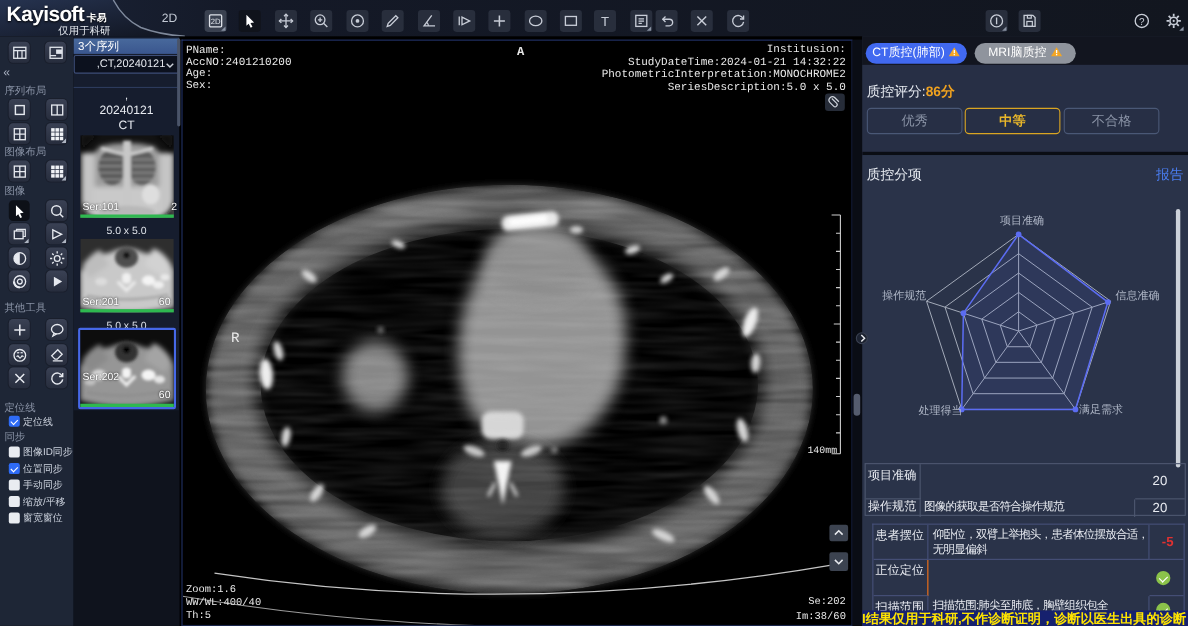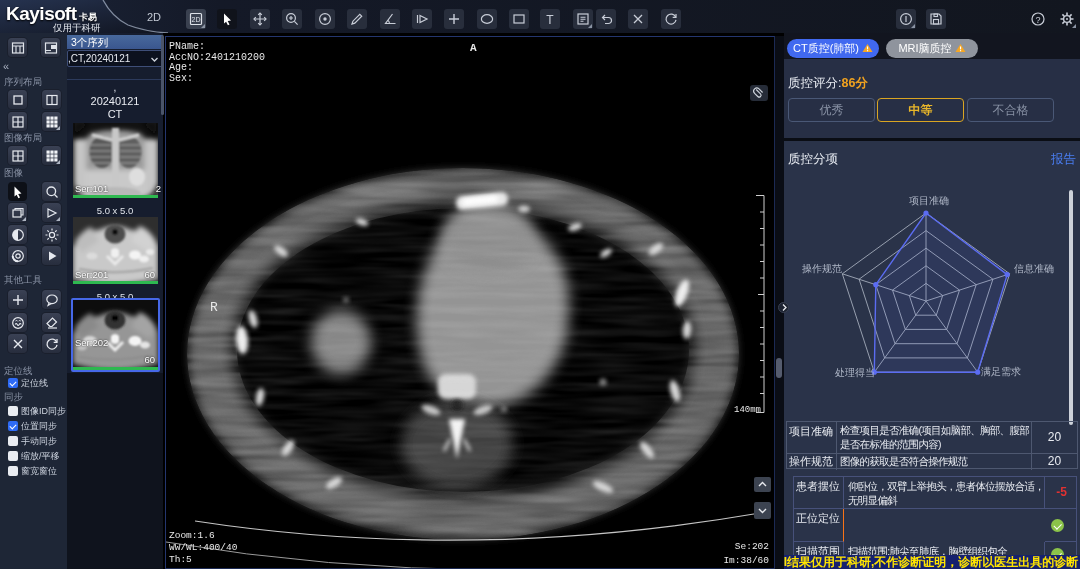--- a/index.html
+++ b/index.html
@@ -332,21 +332,21 @@
     <div class="ckrow" style="left:8px;top:344px"><span class="ck on"></span>定位线</div>
     <div class="slabel" style="top:358px">同步</div>
     <div class="ckrow" style="left:8px;top:372px"><span class="ck off"></span>图像ID同步</div>
     <div class="ckrow" style="left:8px;top:387px"><span class="ck on"></span>位置同步</div>
     <div class="ckrow" style="left:8px;top:402px"><span class="ck off"></span>手动同步</div>
     <div class="ckrow" style="left:8px;top:417px"><span class="ck off"></span>缩放/平移</div>
     <div class="ckrow" style="left:8px;top:432px"><span class="ck off"></span>窗宽窗位</div>
   </div>
   <div id="thumbcol">
     <div class="abs" style="left:0;top:2px;width:96px;height:14px;background:linear-gradient(180deg,#48699c,#3a568e);color:#fff;font-size:10.5px;line-height:14px;padding-left:4px">3个序列</div>
-    <div class="abs" style="left:0;top:17px;width:96px;height:17px;background:#0c111e;border:1px solid #3e4e78;border-radius:2px;color:#e8ebf1;font-size:10px;line-height:15px;padding-left:0">,CT,20240121<svg style="position:absolute;right:3px;top:4px" width="9" height="9" viewBox="0 0 9 9">
+    <div class="abs" style="left:0;top:17px;width:96px;height:17px;background:#0c111e;border:1px solid #3e4e78;border-radius:2px;color:#e8ebf1;font-size:10px;line-height:15px;padding-left:20px">,CT,20240121<svg style="position:absolute;right:3px;top:4px" width="9" height="9" viewBox="0 0 9 9">
           <path d="M1.5 3 L4.5 6 L7.5 3" fill="none" stroke="#cdd2da" stroke-width="1.3"></path>
         </svg></div>
     <div class="abs" style="left:0;top:46px;width:96px;border-top:1px solid #2c3a5c"></div>
     <div class="abs" style="left:0;top:49px;width:96px;text-align:center;color:#e8ebf1;font-size:10px">,</div>
     <div class="abs" style="left:0;top:62px;width:96px;text-align:center;color:#e8ebf1;font-size:11px">20240121</div>
     <div class="abs" style="left:0;top:75px;width:96px;text-align:center;color:#e8ebf1;font-size:11px">CT</div>
     <div class="abs" style="left:6px;top:90px;width:91px;height:75px">
       <svg width="85" height="75" viewBox="0 0 85 75">
         <defs>
             <filter id="bl1" x="-30%" y="-30%" width="160%" height="160%">
@@ -511,20 +511,21 @@
           <path d="M283 382 L291 422 L299 382 Z" fill="#f4f4f4" filter="url(#b2)"></path>
           <path d="M284 402 L278 414 M298 402 L304 414" stroke="#dedede" stroke-width="2.6" filter="url(#b2)"></path>
         </g>
         <rect width="608" height="531" filter="url(#tex2)" opacity="0.16"></rect>
       </g>
       <path d="M29 484 Q304 526 594 476" stroke="#c4c4c4" stroke-width="1.2" fill="none"></path>
       <path d="M0 505 Q160 532 330 533" stroke="#9a9a9a" stroke-width="1" fill="none"></path>
     </svg>
     <div class="ovl" style="left:3px;top:5px">PName:<br>AccNO:2401210200<br>Age:<br>Sex:</div>
     <div class="ovl" style="left:304px;top:6px;font-size:11px;font-weight:bold">A</div>
+    <div class="ovl" style="right:5px;top:3px;text-align:right;line-height:11.7px">Institusion:<br>StudyDateTime:2024-01-21 14:32:22<br>PhotometricInterpretation:MONOCHROME2<br>SeriesDescription:5.0 x 5.0</div>
     <div class="abs" style="right:6px;top:48px;width:18px;height:16px;background:#262c38;border-radius:3px"><svg width="18" height="16" viewBox="0 0 18 16">
           <path d="M6.2 4.5 L10.5 8.8 a1.9 1.9 0 0 1 -2.7 2.7 L4.6 8.3 a3.1 3.1 0 0 1 4.4 -4.4 L12.6 7.5" fill="none" stroke="#cfd4dc" stroke-width="1.1"></path>
         </svg></div>
     <div class="ovl" style="left:44px;top:266px;font-size:13px">R</div>
     <svg width="20" height="220" viewBox="0 0 20 220" style="position:absolute;left:583px;top:157px">
       <path d="M15 1.5 H7 M15 218.5 H7 M15 1.5 V218.5" stroke="#cfcfcf" stroke-width="1"></path>
       <g stroke="#cfcfcf" stroke-width="1">
         <path d="M15 18 h-4 M15 34.5 h-4 M15 51 h-4 M15 67.5 h-4 M15 84 h-4 M15 100.5 h-6 M15 117 h-4 M15 133.5 h-4 M15 150 h-4 M15 166.5 h-4 M15 183 h-4 M15 199.5 h-4"></path>
       </g>
     </svg>
@@ -588,21 +589,20 @@
         <text x="145" y="11" text-anchor="middle">项目准确</text>
         <text x="230" y="79">信息准确</text>
         <text x="197" y="182">满足需求</text>
         <text x="91" y="183" text-anchor="end">处理得当</text>
         <text x="58" y="79" text-anchor="end">操作规范</text>
       </g>
     </svg>
     <div class="abs" style="left:285px;top:157px;width:4px;height:235px;background:#cdd2da;border-radius:2px"></div>
     <div class="abs" style="left:2px;top:388px;width:292px;height:48px;border:1px solid #4e5870">
       <div class="abs" style="left:0;top:0;width:50px;height:32px;border-right:1px solid #4e5870;border-bottom:1px solid #4e5870;color:#e8ebf1;font-size:11px;white-space:nowrap;padding:2px 0 0 2px">项目准确</div>
-      <div class="abs" style="left:50px;top:0;width:195px;height:32px;border-right:1px solid #4e5870;border-bottom:1px solid #4e5870;color:#e8ebf1;font-size:10.5px;letter-spacing:-0.7px;line-height:13.5px;padding:2px 0 0 3px">检查项目是否准确(项目如脑部、胸部、腹部是否在标准的范围内容)</div>
       <div class="abs" style="left:245px;top:0;width:45px;height:32px;border-bottom:1px solid #4e5870;color:#e8ebf1;font-size:12px;line-height:30px;text-align:center">20</div>
       <div class="abs" style="left:0;top:32px;width:50px;height:16px;border-right:1px solid #4e5870;color:#e8ebf1;font-size:11px;white-space:nowrap;line-height:15px;padding-left:2px">操作规范</div>
       <div class="abs" style="left:50px;top:32px;width:195px;height:16px;border-right:1px solid #4e5870;color:#e8ebf1;font-size:10.5px;letter-spacing:-0.7px;line-height:14px;padding-left:3px">图像的获取是否符合操作规范</div>
       <div class="abs" style="left:245px;top:32px;width:45px;height:16px;color:#e8ebf1;font-size:12px;line-height:15px;text-align:center">20</div>
     </div>
     <div class="abs" style="left:9px;top:443px;width:284px;height:93px;border:1px solid #47517a;border-bottom:none;overflow:hidden">
       <div class="abs" style="left:0;top:0;width:50px;height:32px;border-right:1px solid #47517a;border-bottom:1px solid #47517a;color:#e8ebf1;font-size:11px;white-space:nowrap;padding:2px 0 0 2px">患者摆位</div>
       <div class="abs" style="left:50px;top:0;width:201px;height:32px;border-right:1px solid #47517a;border-bottom:1px solid #47517a;color:#e8ebf1;font-size:10.5px;letter-spacing:-0.7px;line-height:14px;padding:2px 0 0 4px">仰卧位，双臂上举抱头，患者体位摆放合适，无明显偏斜</div>
       <div class="abs" style="left:251px;top:0;width:33px;height:32px;border-bottom:1px solid #47517a;color:#e03131;font-weight:bold;font-size:12px;line-height:30px;text-align:center">-5</div>
       <div class="abs" style="left:0;top:32px;width:50px;height:33px;border-right:1px solid #f97316;border-bottom:1px solid #47517a;color:#e8ebf1;font-size:11px;white-space:nowrap;padding:2px 0 0 2px">正位定位</div>

